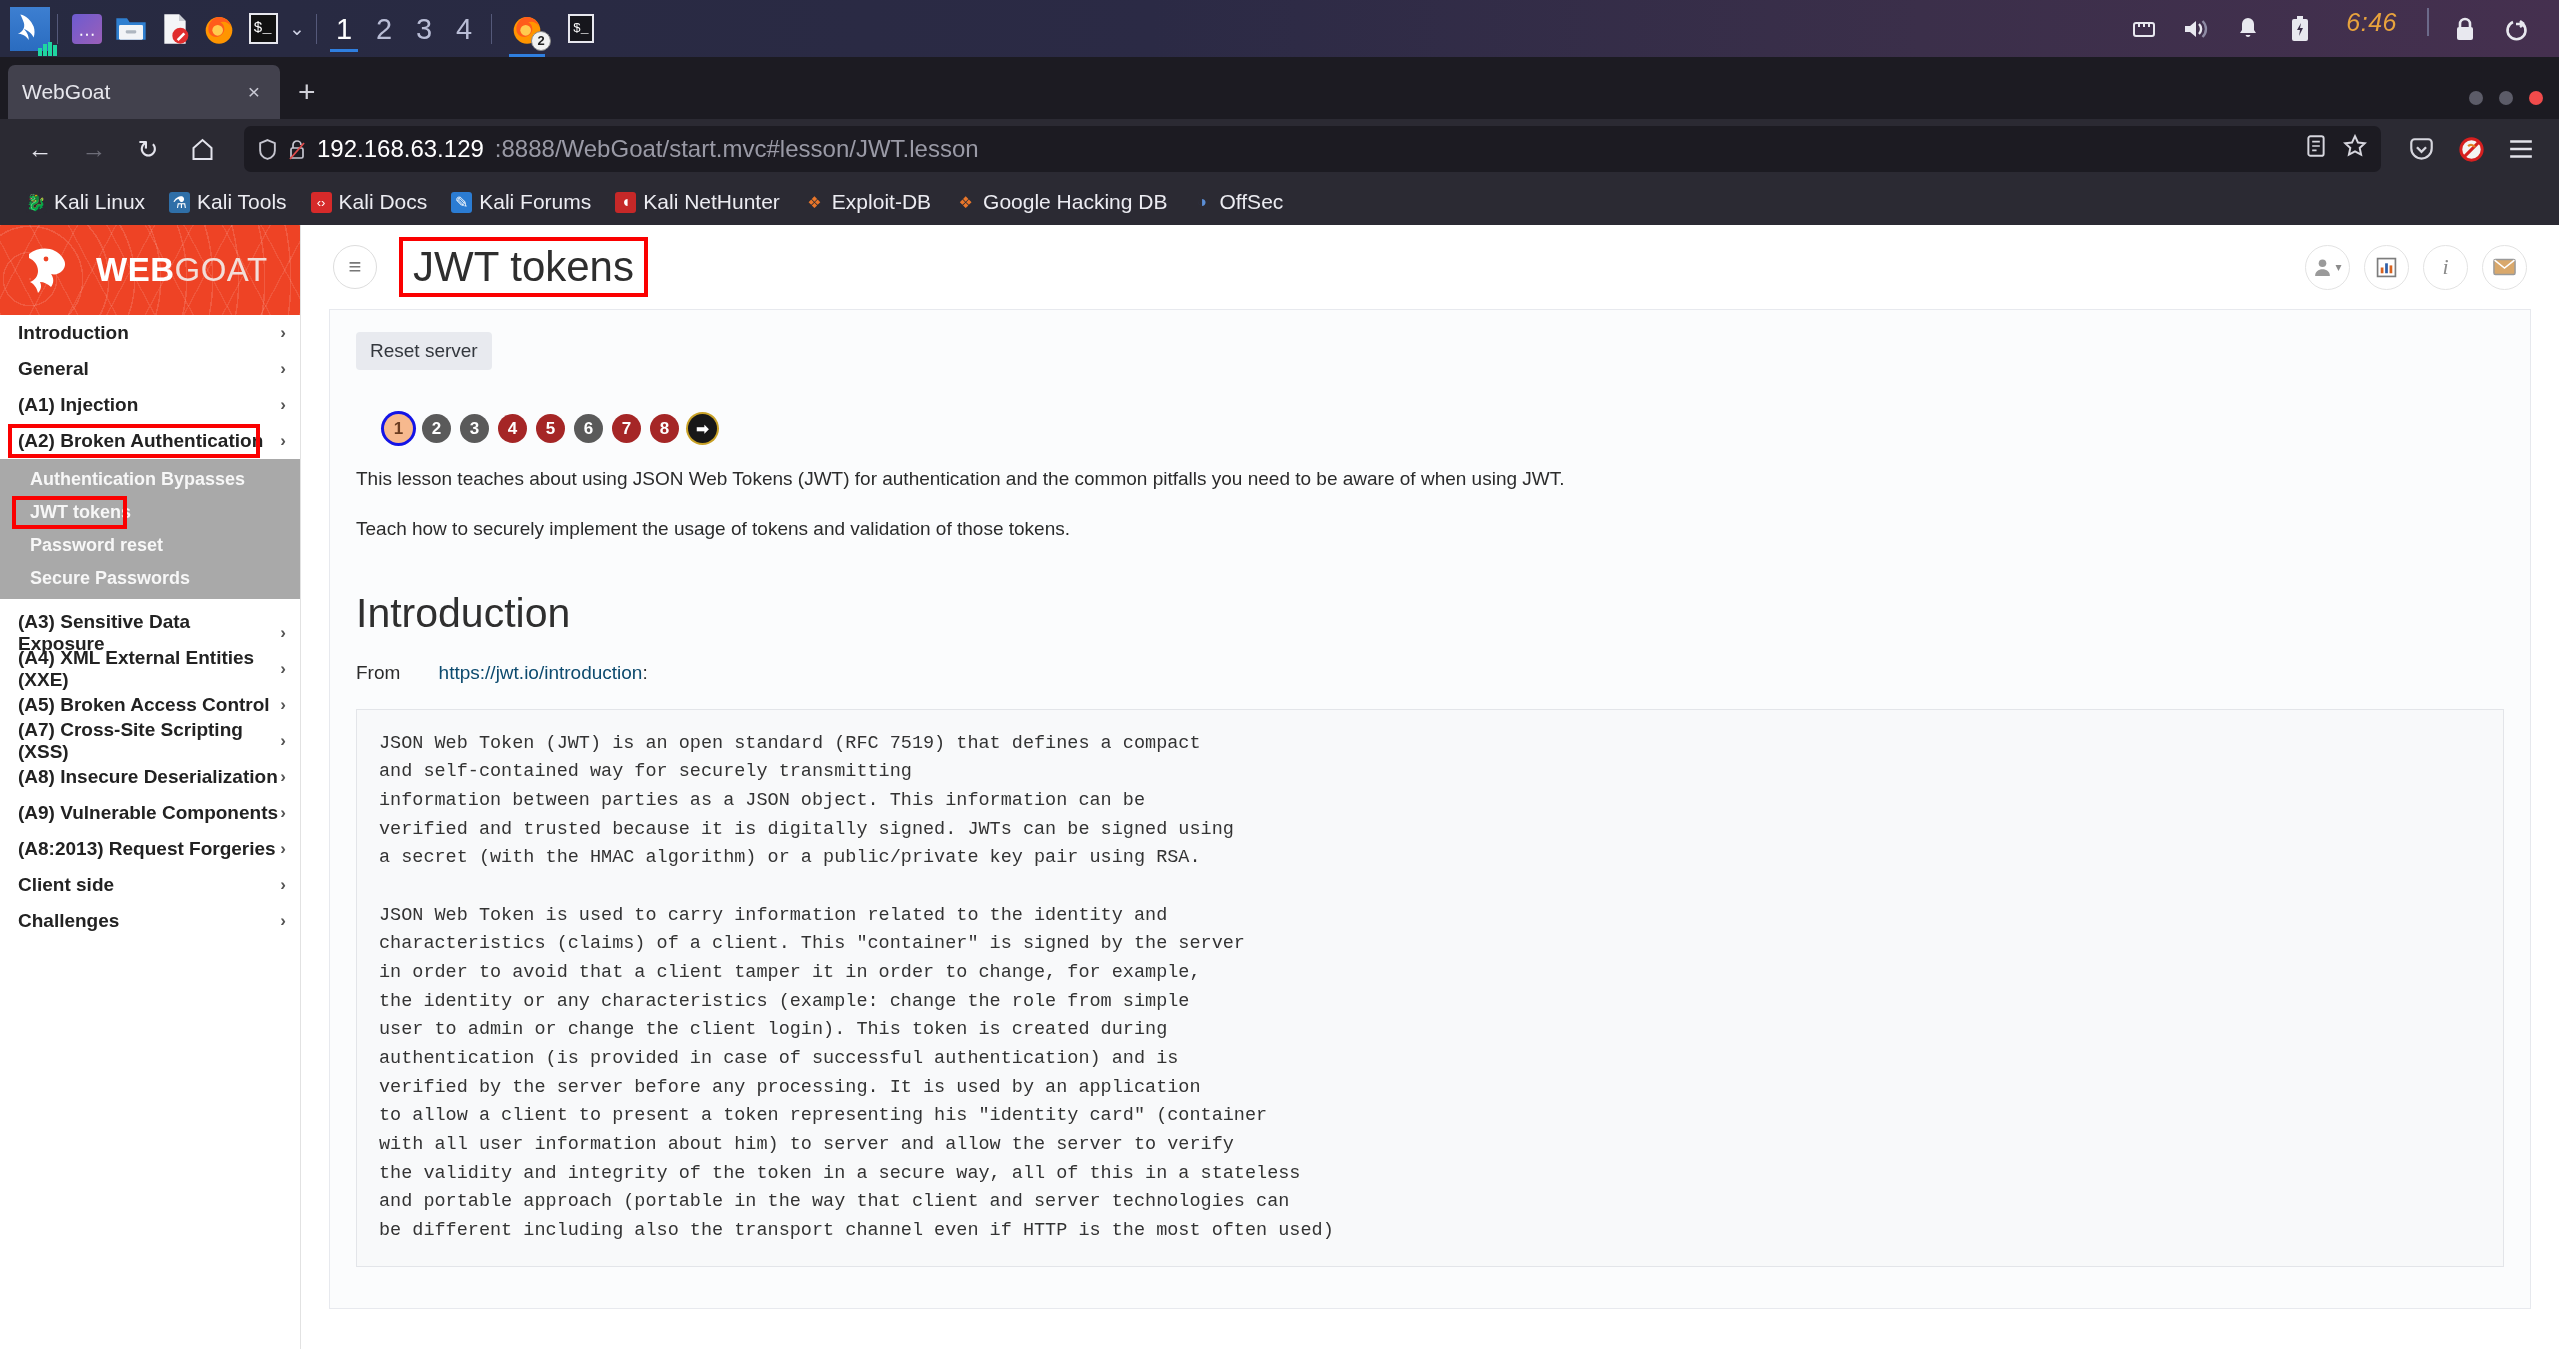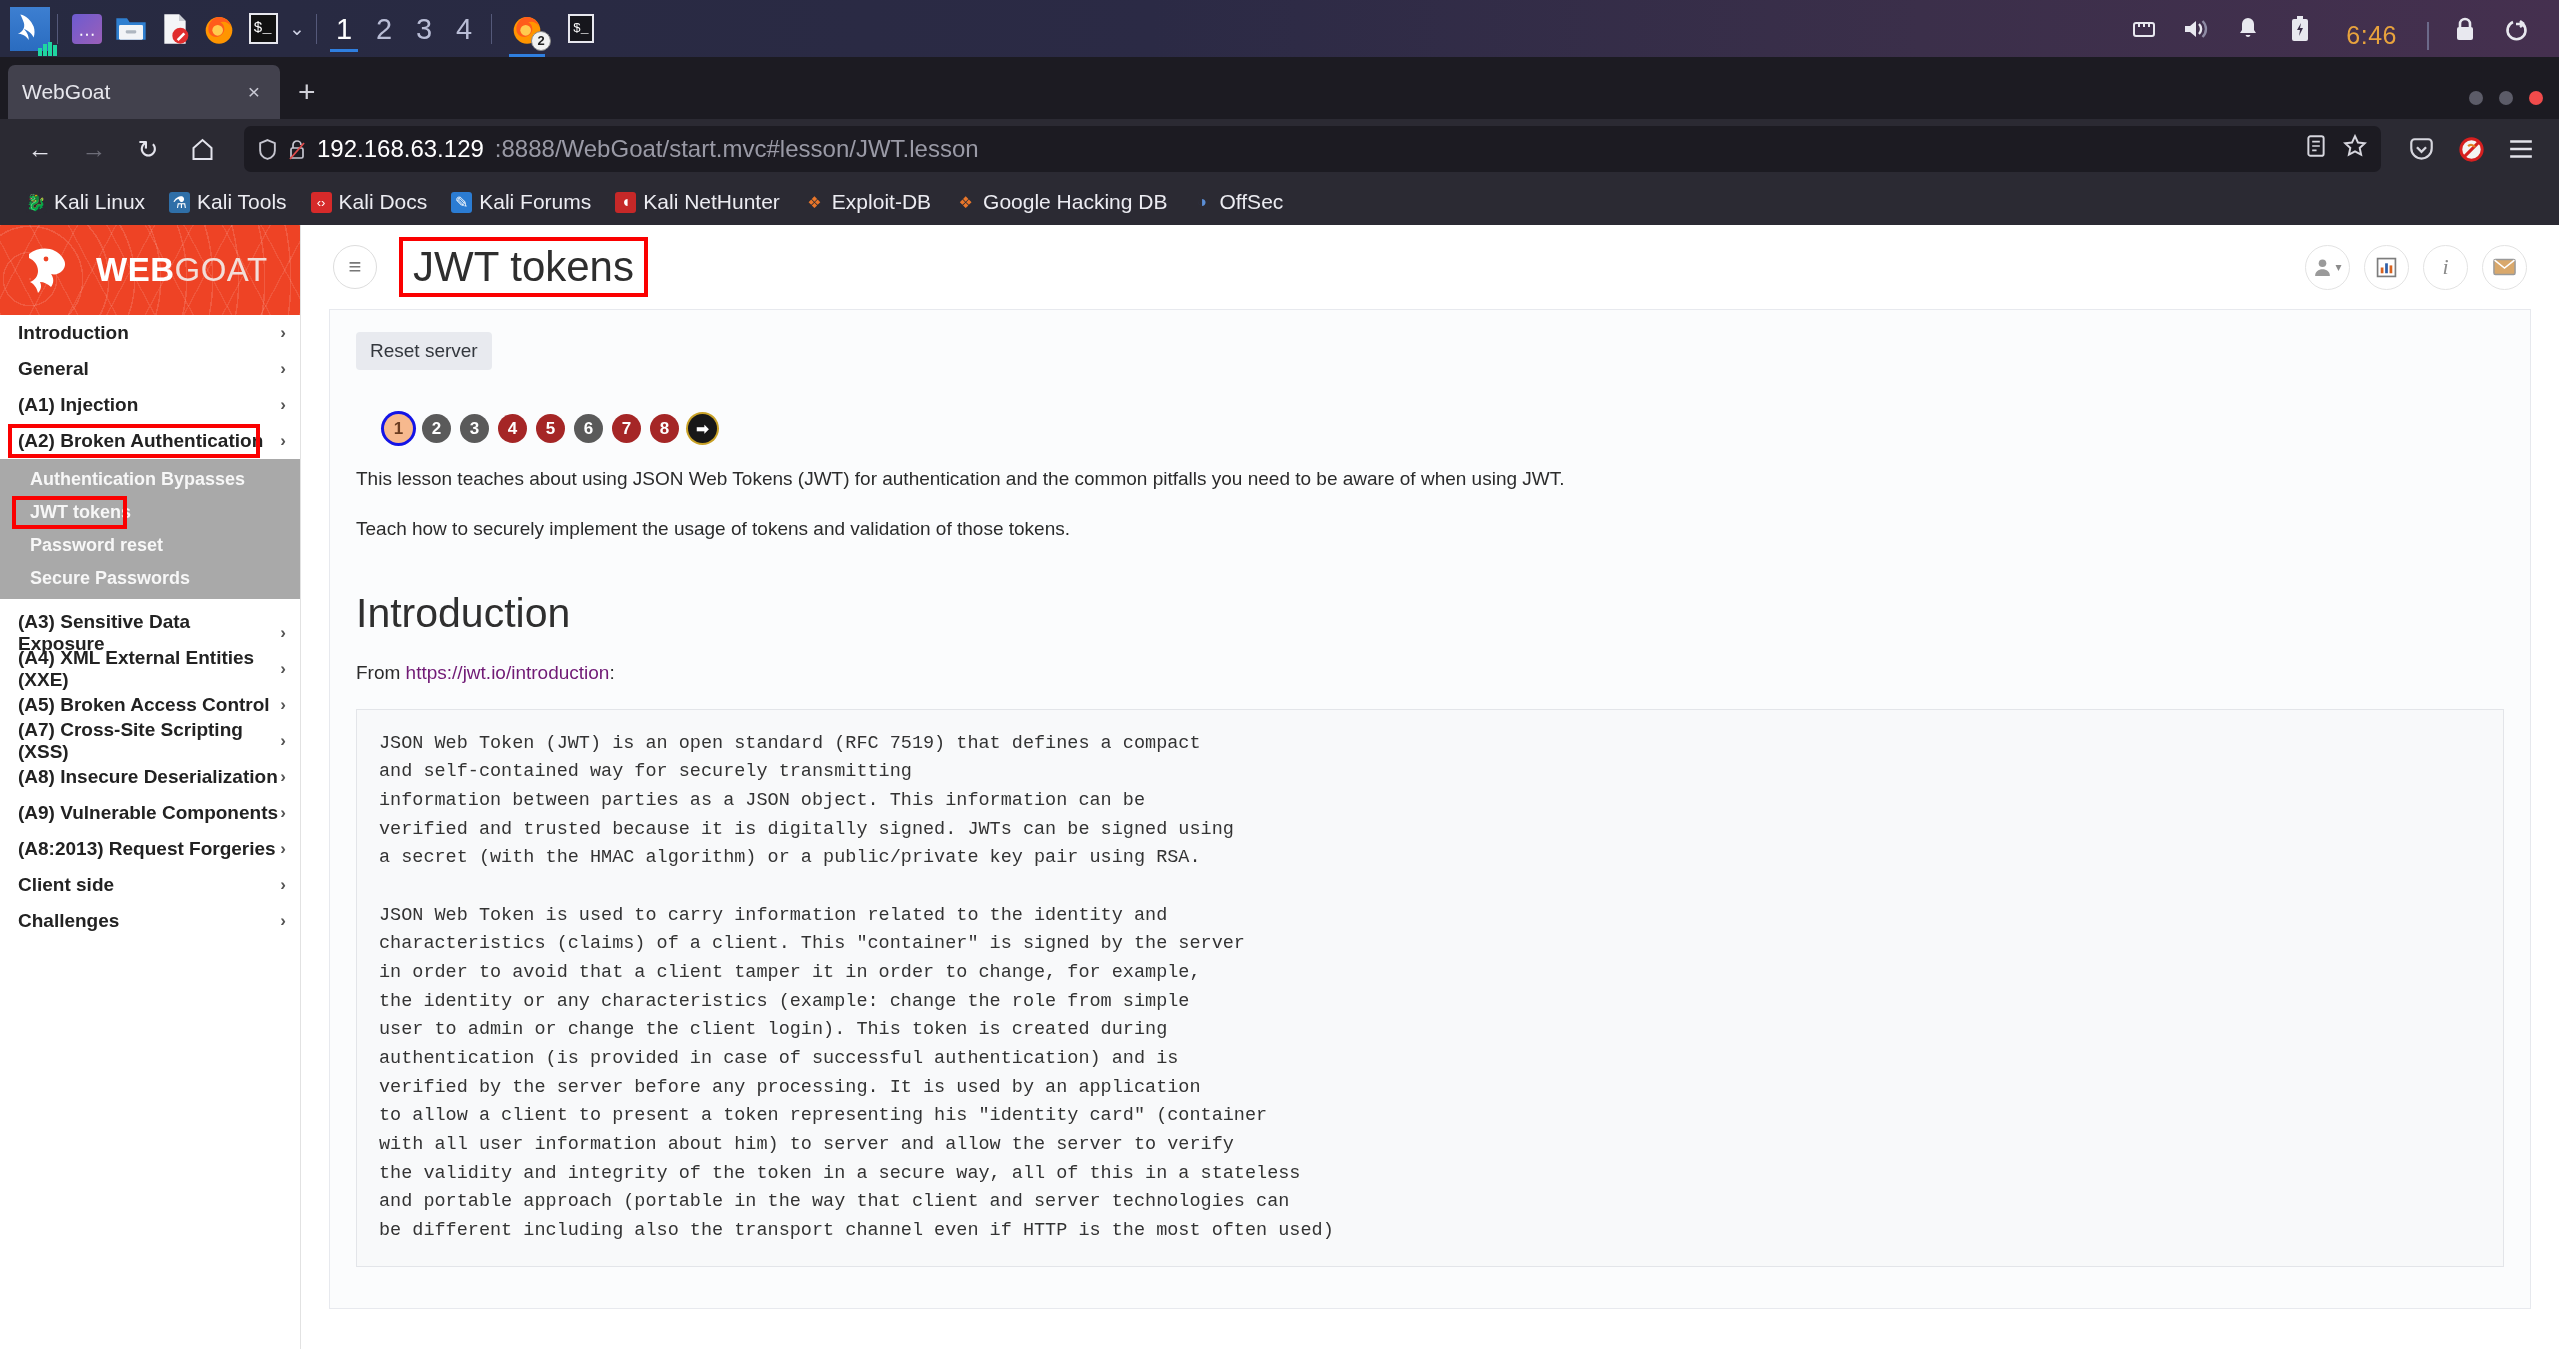--- a/index.html
+++ b/index.html
@@ -43,21 +43,21 @@
     content:""; position:absolute; left:4px; right:4px; bottom:-6px;
     height:3px; background:#2f7fe0;
   }
   .badge-2 {
     position: absolute; right: -2px; bottom: 0px;
     width: 20px; height: 20px; border-radius: 50%;
     background: #f2f2f2; color: #222; font-size: 13px;
     display: flex; align-items: center; justify-content: center;
     border: 1px solid #888; font-weight: bold;
   }
-  #tray { margin-left: auto; display: flex; align-items: flex-end; gap: 12px; padding-right: 12px; }
+  #tray { margin-left: auto; display: flex; align-items: flex-start; gap: 12px; padding-right: 12px; font-style: italic; }
   .tray-ico { width: 40px; height: 42px; display:flex; align-items:center; justify-content:center; color:#e8e8ef; }
   #clock { color: #e8a33d; font-size: 25px; padding: 0 14px; letter-spacing: 0.5px; }
   .tray-sep { width: 2px; height: 28px; background: #6c6a8a; margin: 0 4px; }
   #netgraph { position: absolute; left: 38px; bottom: 1px; display: flex; align-items: flex-end; gap: 1px; height: 16px; }
   #netgraph i { display:block; width:4px; background:#1fd6a0; }
 
   
   #browser { position: absolute; top: 57px; left: 0; width: 2559px; height: 1292px; background: #fff; }
   #tabstrip { height: 62px; background: #1c1b22; position: relative; display: flex; align-items: flex-end; }
   #tab1 {
@@ -163,21 +163,21 @@
     display: flex; align-items: center; justify-content: center;
     font-size: 17px; font-weight: 700; color: #fff;
   }
   .pg.grey { background: #5a5a5a; }
   .pg.red { background: #a52626; }
   .pg.current { background: #f7b98e; color: #6b3c20; box-shadow: 0 0 0 3px #1414e6; }
   .pg.arrow { background: #181818; color: #fff; font-size: 15px; box-shadow: 0 0 0 2px #c9a227; }
 
   .h2 { font-size: 41px; color: #2f2f2f; font-weight: 400; margin: 48px 0 0 0; }
   .para { font-size: 19px; color: #2b2b2b; margin-top: 22px; line-height: 1.45; }
-  .para a { color: #701a75; text-decoration: none; }
+  .para a { color: #0c4a6e; text-decoration: none; margin-left: 33px; }
   #codeblock {
     margin-top: 22px; background: #f8f9fa; border: 1px solid #e3e5e9;
     padding: 20px 22px; font-family: "Liberation Mono", monospace;
     font-size: 18.5px; line-height: 1.55; color: #333; white-space: pre;
   }
 </style>
 </head>
 <body>
 
 <div id="taskbar">

